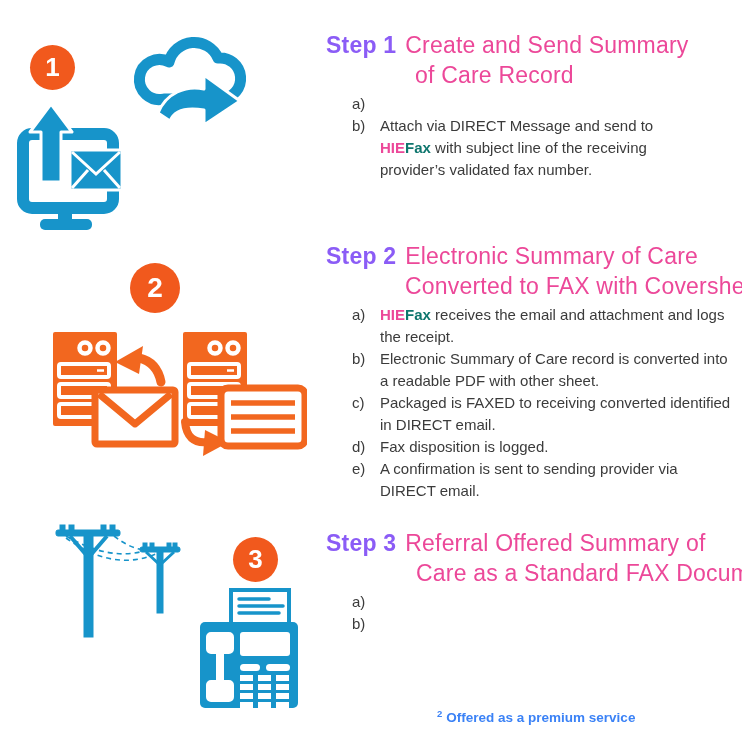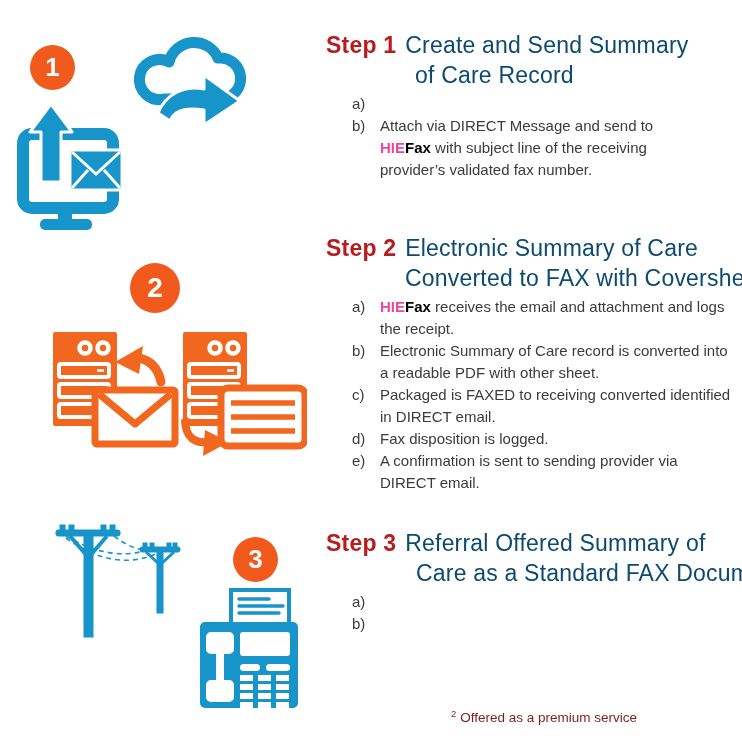--- a/index.html
+++ b/index.html
@@ -1,57 +1,57 @@
 <!DOCTYPE html>
 <html><head>
 <meta charset="utf-8">
 <style>
   html,body{margin:0;padding:0;background:#fff}
   body{width:742px;height:739px;position:relative;font-family:"Liberation Sans",sans-serif;overflow:hidden}
 
   
   .step-block{position:absolute;left:326px}
   #step1{top:30px;width:412px}
-  #step2{top:233px;width:412px}
+  #step2{top:241px;width:412px}
   #step3{top:528px;width:412px}
   .h1,.h2{font-size:23px;line-height:30px;letter-spacing:.2px;white-space:nowrap}
-  .step-label{color:#b91c1c;font-weight:bold;margin-right:9px}
-  .step-title{color:#0c4a6e}
+  .step-label{color:#8b5cf6;font-weight:bold;margin-right:9px}
+  .step-title{color:#ec4899}
   #step1 .h2{padding-left:89px}
   #step2 .h2{padding-left:79px}
   #step3 .h2{padding-left:90px}
   .list{margin-top:3px;padding-left:26px;color:#3B3B3B;font-size:15px;line-height:22px}
   .li{display:flex;align-items:flex-start}
   .marker{flex:0 0 28px}
   .txt{flex:0 1 auto}
   #step1 .txt{width:310px}
   #step2 .txt{width:356px}
   #step3 .txt{width:340px}
   sup{font-size:10.5px;line-height:0;vertical-align:6px}
   .brand{font-weight:bold}
   .brand .hie{color:#ec4899}
-  .brand .fax{color:#000000}
+  .brand .fax{color:#0f766e}
 
   
   .badge{position:absolute;border-radius:50%;background:#F1591D;color:#fff;
          font-weight:bold;display:flex;align-items:center;justify-content:center}
   #badge1{left:30px;top:45px;width:45px;height:45px;font-size:26px}
   #badge2{left:130px;top:263px;width:50px;height:50px;font-size:28px}
   #badge3{left:233px;top:537px;width:45px;height:45px;font-size:26px}
 
   
   .icon{position:absolute}
   #cloud-icon{left:128px;top:25px}
   #computer-icon{left:16px;top:102px}
   #servers-icon{left:45px;top:328px}
   #poles-icon{left:44px;top:517px}
   #fax-icon{left:198px;top:588px}
 
   
-  .footnote{position:absolute;left:451px;top:710px;font-size:13.5px;font-weight:normal;color:#7f1d1d}
+  .footnote{position:absolute;left:437px;top:710px;font-size:13.5px;font-weight:bold;color:#3b82f6}
   .footnote sup{font-size:9.5px;vertical-align:5px;margin-right:4px}
 </style>
 </head>
 <body>
 
 <svg id="cloud-icon" class="icon" width="128" height="104" viewBox="0 0 128 104">
   <path d="M36 74 A20 20 0 1 1 41 37 A26 26 0 0 1 90 33 A19 19 0 1 1 94 74 Z" fill="#fff" stroke="#1794CA" stroke-width="11" stroke-linejoin="round"></path>
   <path d="M30 88 C 38 68 58 60 76 64 L76 50 L112 76 L76 100 L76 85 C 58 82 46 86 42 96 Z" fill="#1794CA" stroke="#fff" stroke-width="3" stroke-linejoin="round"></path>
 </svg>
 

